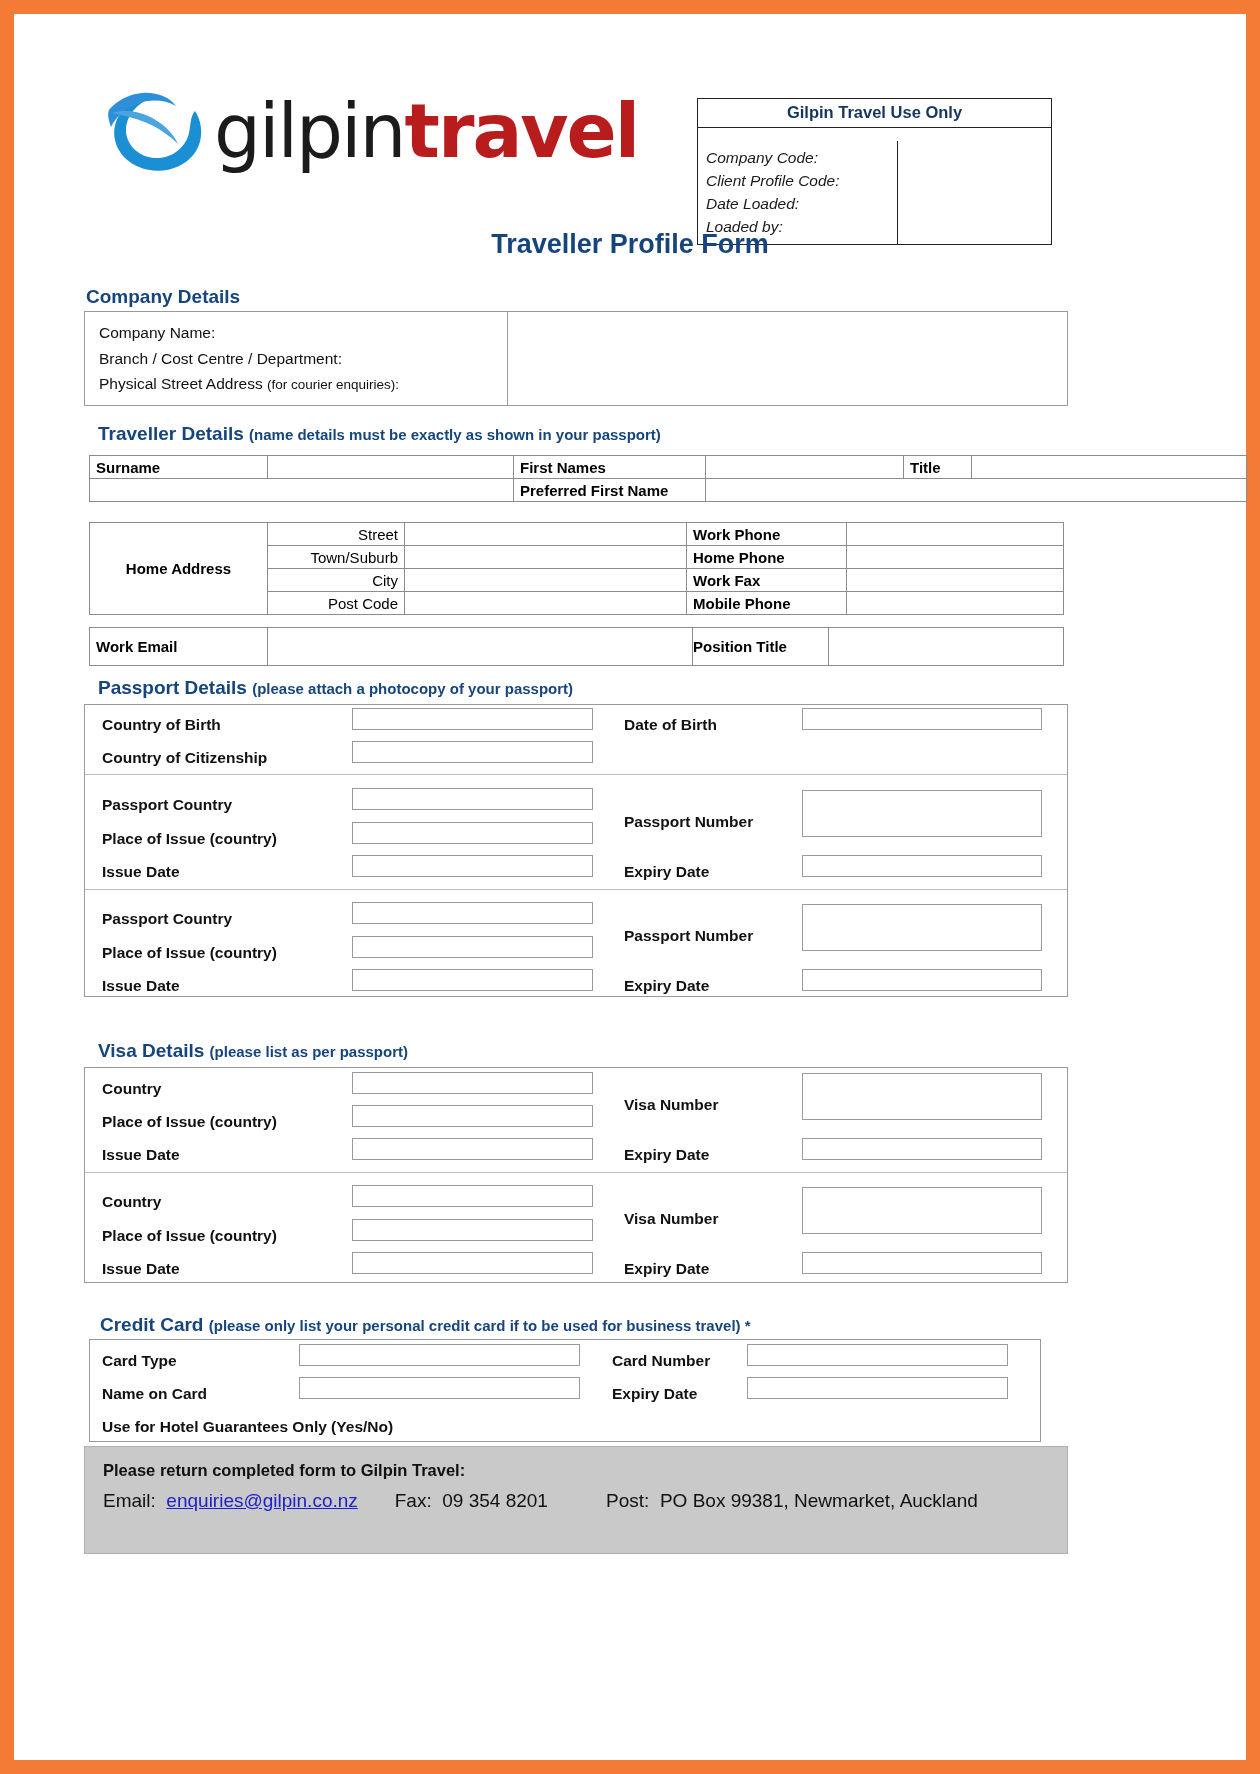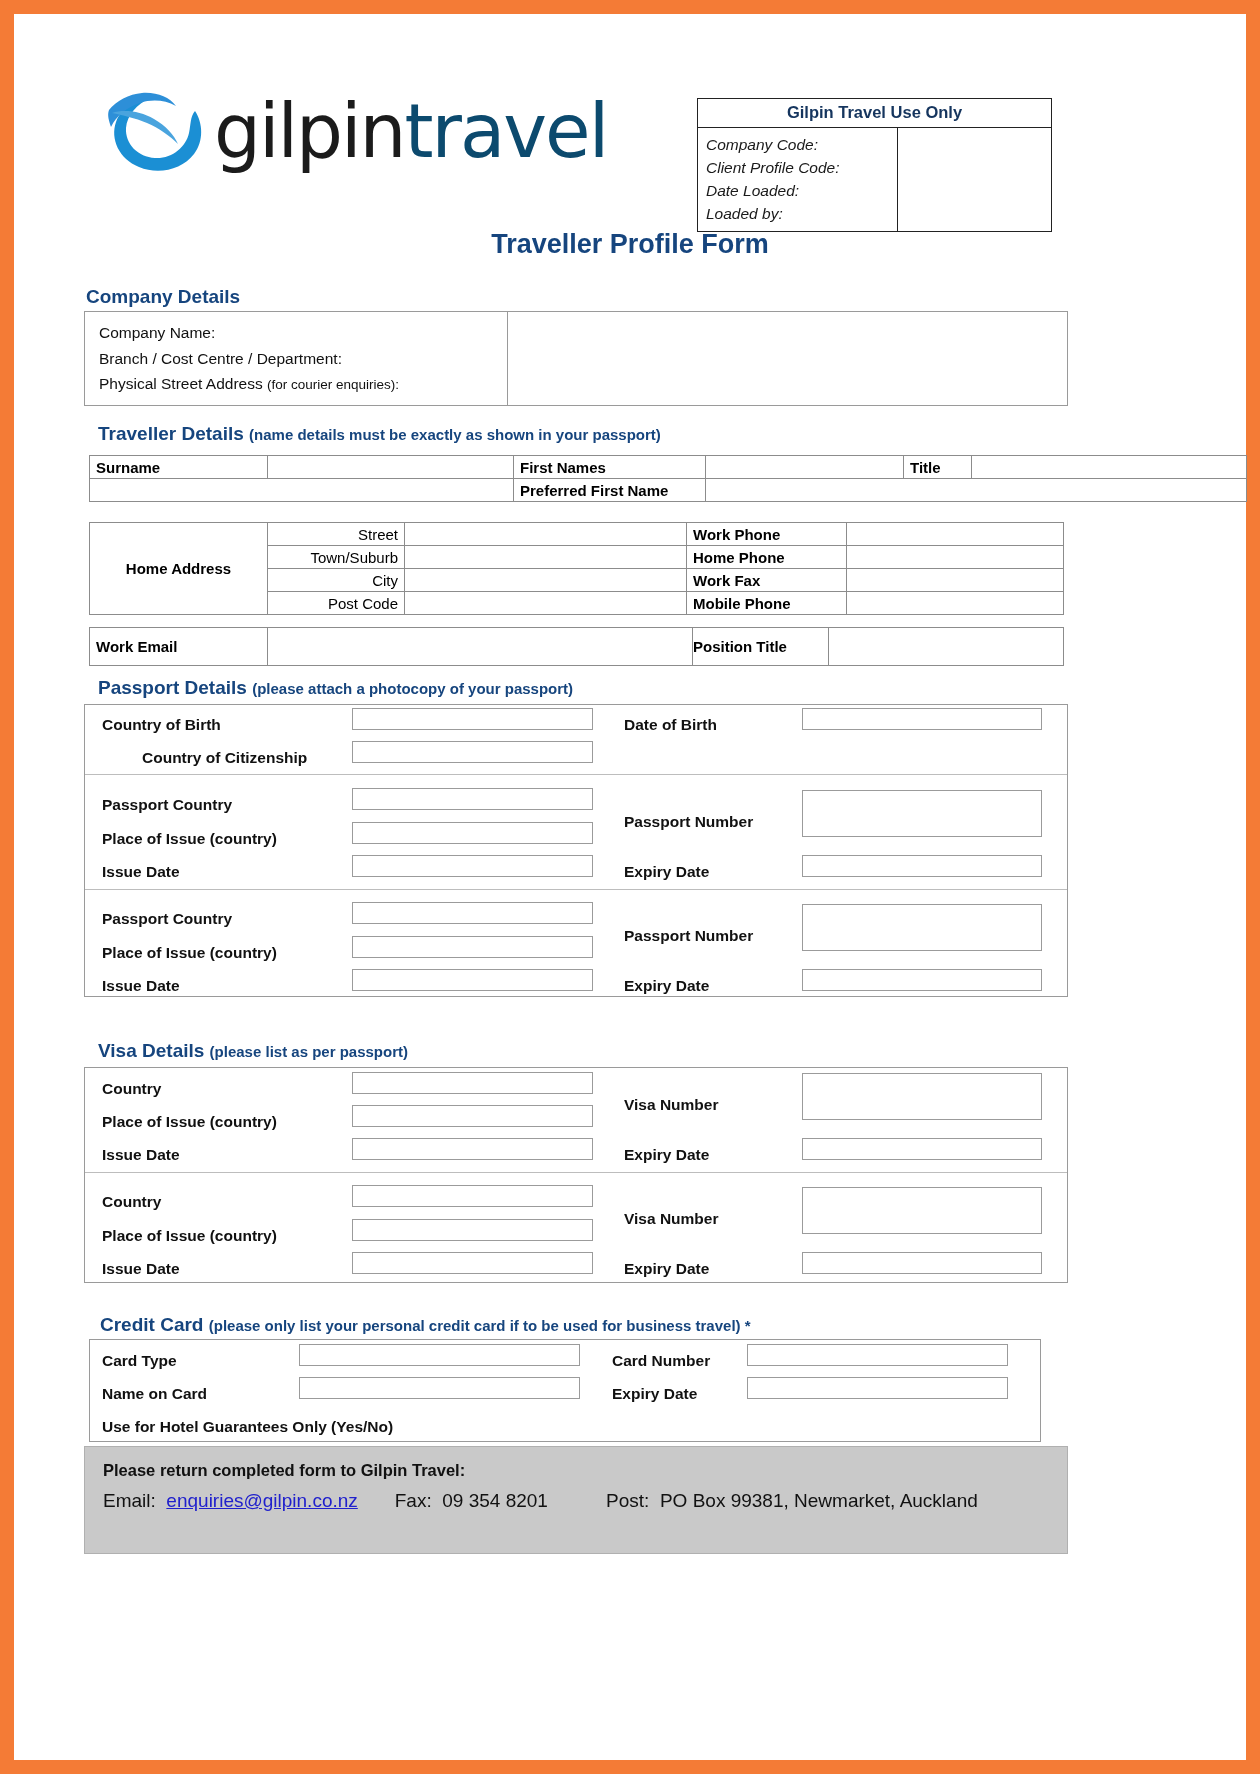--- a/index.html
+++ b/index.html
@@ -22,34 +22,35 @@
   .header { position:absolute; left:0; top:0; width:1232px; height:150px; }
   .logo { position:absolute; left:88px; top:70px; width:580px; height:95px; }
   .logo-mark { position:absolute; left:0; top:5px; width:105px; height:86px; }
   .logo-text {
     position:absolute; left:112px; top:4px;
     font-size:74px; line-height:86px;
     letter-spacing:-2px; font-weight:400;
     font-family:"DejaVu Sans", sans-serif;
     color:#1b1b1b; white-space:nowrap;
   }
-  .logo-text .blue { color:#0c4a6e; }
+  .logo-text .blue { color:#b91c1c;font-weight:bold; }
 
   .useonly {
     position:absolute; left:683px; top:84px;
     width:355px; border:1px solid #222; background:#fff;
   }
   .useonly-title {
     text-align:center; font-weight:bold; font-size:16.5px;
     color:#15355e; padding:4px 0 5px; border-bottom:1px solid #222;
   }
   .useonly-body { display:flex; }
   .useonly-labels {
     width:200px; border-right:1px solid #222;
     padding:5px 0 6px 8px;
+    margin-top:13px;
   }
   .useonly-labels div {
     font-style:italic; font-size:15.5px; line-height:23px; color:#1a1a1a;
   }
   .useonly-blank { flex:1; }
 
   .form-title {
     position:absolute; left:0; top:215px; width:1232px;
     text-align:center; font-size:27px; font-weight:bold;
     color:#16457e; letter-spacing:0px;
@@ -222,21 +223,21 @@
     <span>Passport Details</span>
     <span class="note">(please attach a photocopy of your passport)</span>
   </div>
 
   <div class="box" style="left:70px; top:690px; width:984px; height:293px;"></div>
 
   <div class="lbl" style="left:88px; top:702px;">Country of Birth</div>
   <div class="inp" style="left:338px; top:694px; width:241px;"></div>
   <div class="lbl" style="left:610px; top:702px;">Date of Birth</div>
   <div class="inp" style="left:788px; top:694px; width:240px;"></div>
-  <div class="lbl" style="left:88px; top:735px;margin-left:40px;">Country of Citizenship</div>
+  <div class="lbl" style="left:88px; top:735px;">Country of Citizenship</div>
   <div class="inp" style="left:338px; top:727px; width:241px;"></div>
   <div class="divline" style="left:71px; top:760px; width:982px;"></div>
 
   <div class="lbl" style="left:88px; top:782px;">Passport Country</div>
   <div class="inp" style="left:338px; top:774px; width:241px;"></div>
   <div class="lbl" style="left:88px; top:816px;">Place of Issue (country)</div>
   <div class="inp" style="left:338px; top:808px; width:241px;"></div>
   <div class="lbl" style="left:88px; top:849px;">Issue Date</div>
   <div class="inp" style="left:338px; top:841px; width:241px;"></div>
   <div class="lbl" style="left:610px; top:799px;">Passport Number</div>

